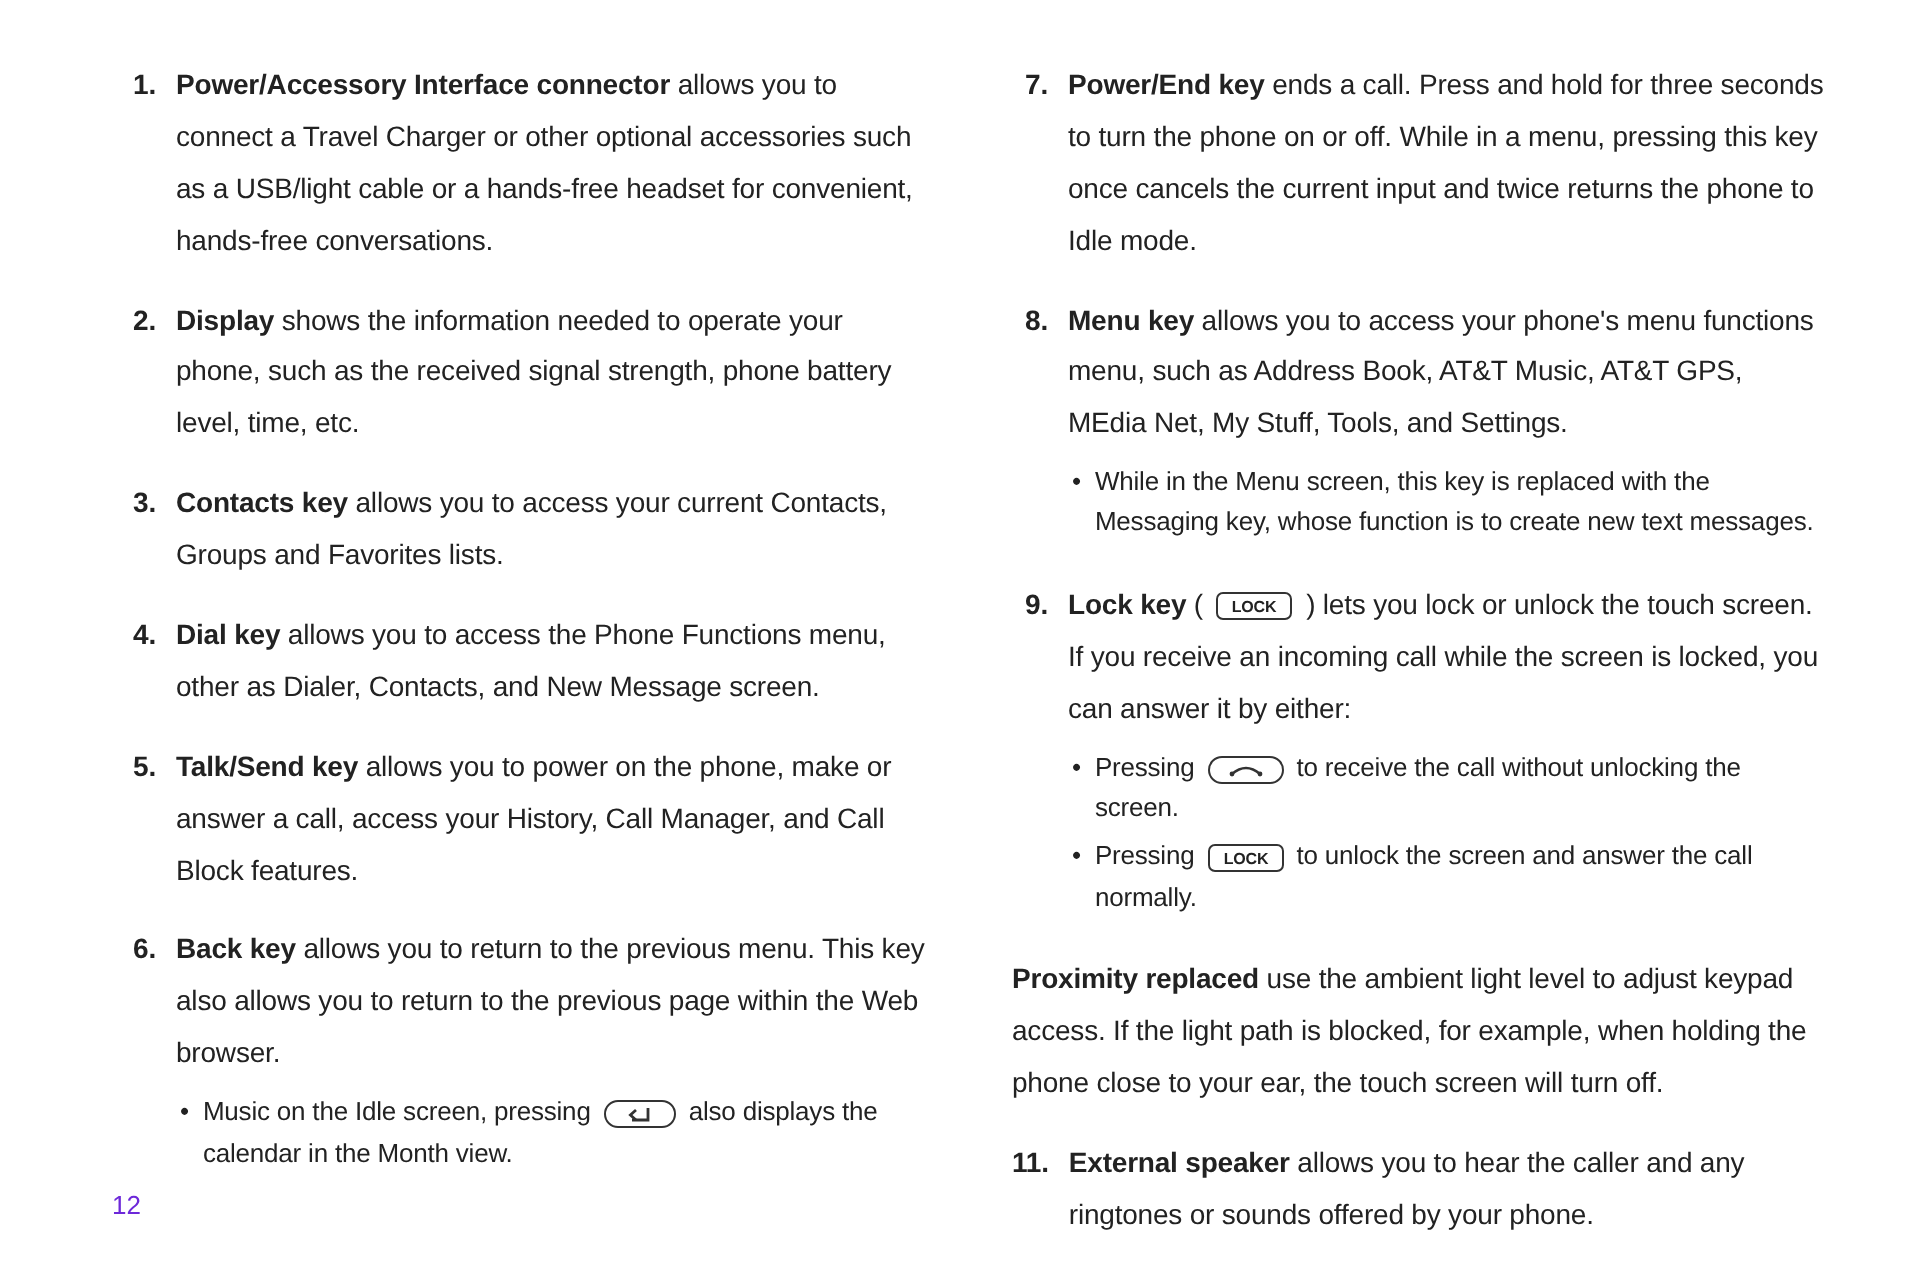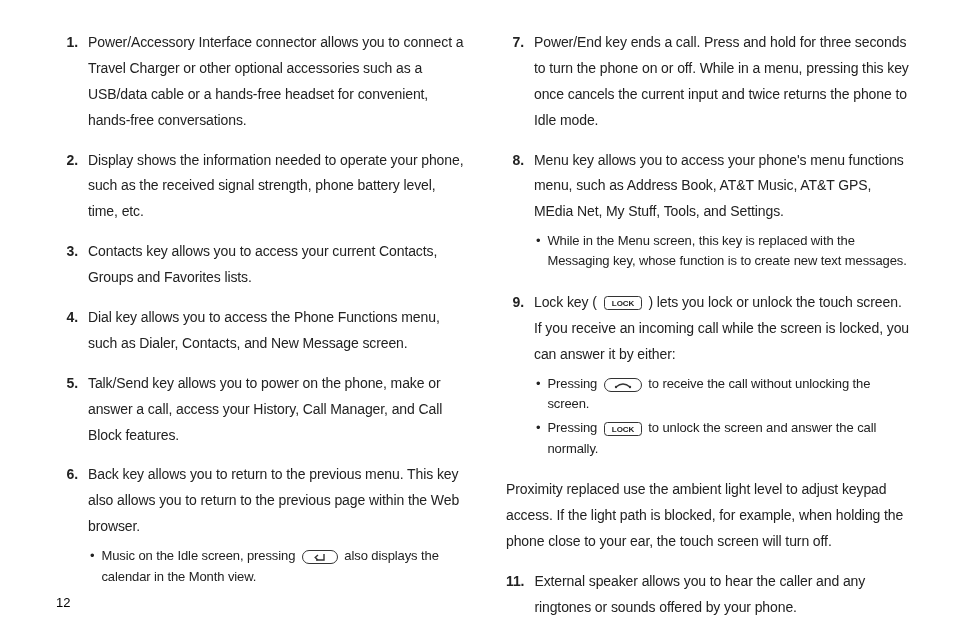--- a/index.html
+++ b/index.html
@@ -35,21 +35,21 @@
       font-weight: bold;
       min-width: 28px;
       text-align: right;
       padding-right: 10px;
       flex-shrink: 0;
     }
     .body {
       flex: 1;
     }
     .term {
-      font-weight: normal;
+      font-weight: bold;
       margin-top: 20px;
     }
     .sublist {
       margin-top: 6px;
       font-size: 13px;
       line-height: 1.55;
     }
     .sub {
       display: flex;
       align-items: baseline;
@@ -67,44 +67,44 @@
     }
     svg.glyph {
       display: inline-block;
       vertical-align: middle;
     }
     .page-num {
       position: absolute;
       left: 56px;
       bottom: 26px;
       font-size: 13px;
-      color: #000000;
+      color: #6d28d9;
     }
   </style>
 </head>
 <body>
 
 <div class="page">
   <div class="col">
     <ol>
       <li class="item">
         <span class="num">1.</span>
-        <span class="body"><span class="term">Power/Accessory Interface connector</span><span> allows you to connect a Travel Charger or other optional accessories such as a USB/data cable or a hands-free headset for convenient, hands-free conversations.</span></span>
+        <span class="body"><span class="term">Power/Accessory Interface connector</span><span> allows you to connect a Travel Charger or other optional accessories such as a USB/light cable or a hands-free headset for convenient, hands-free conversations.</span></span>
       </li>
       <li class="item">
         <span class="num">2.</span>
         <span class="body"><span class="term">Display</span><span> shows the information needed to operate your phone, such as the received signal strength, phone battery level, time, etc.</span></span>
       </li>
       <li class="item">
         <span class="num">3.</span>
         <span class="body"><span class="term">Contacts key</span><span> allows you to access your current Contacts, Groups and Favorites lists.</span></span>
       </li>
       <li class="item">
         <span class="num">4.</span>
-        <span class="body"><span class="term">Dial key</span><span> allows you to access the Phone Functions menu, such as Dialer, Contacts, and New Message screen.</span></span>
+        <span class="body"><span class="term">Dial key</span><span> allows you to access the Phone Functions menu, other as Dialer, Contacts, and New Message screen.</span></span>
       </li>
       <li class="item">
         <span class="num">5.</span>
         <span class="body"><span class="term">Talk/Send key</span><span> allows you to power on the phone, make or answer a call, access your History, Call Manager, and Call Block features.</span></span>
       </li>
       <li class="item">
         <span class="num">6.</span>
         <span class="body">
           <span class="term">Back key</span><span> allows you to return to the previous menu. This key also allows you to return to the previous page within the Web browser.</span>
           <div class="sublist">

